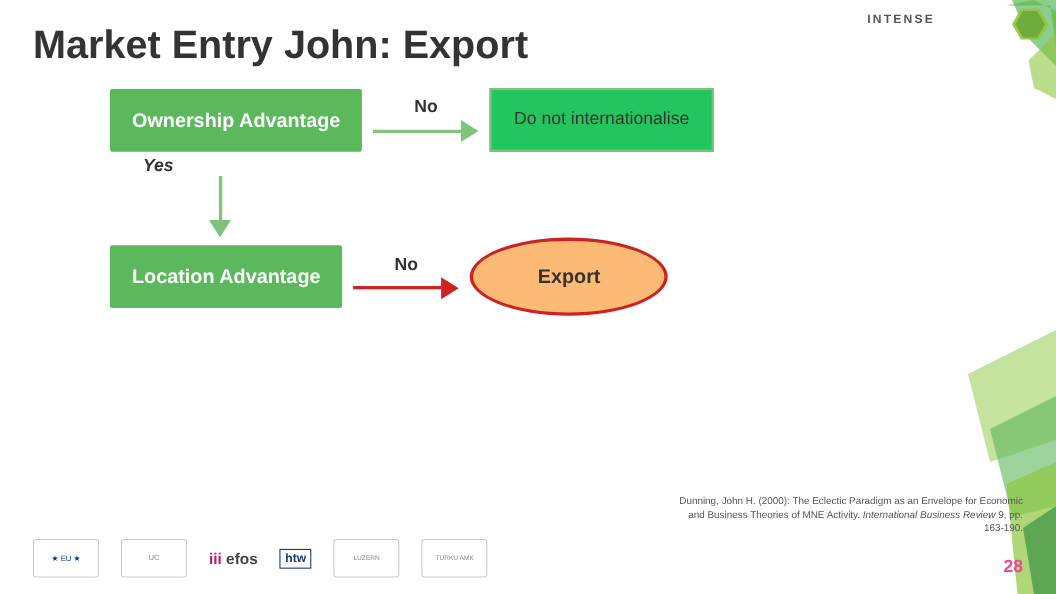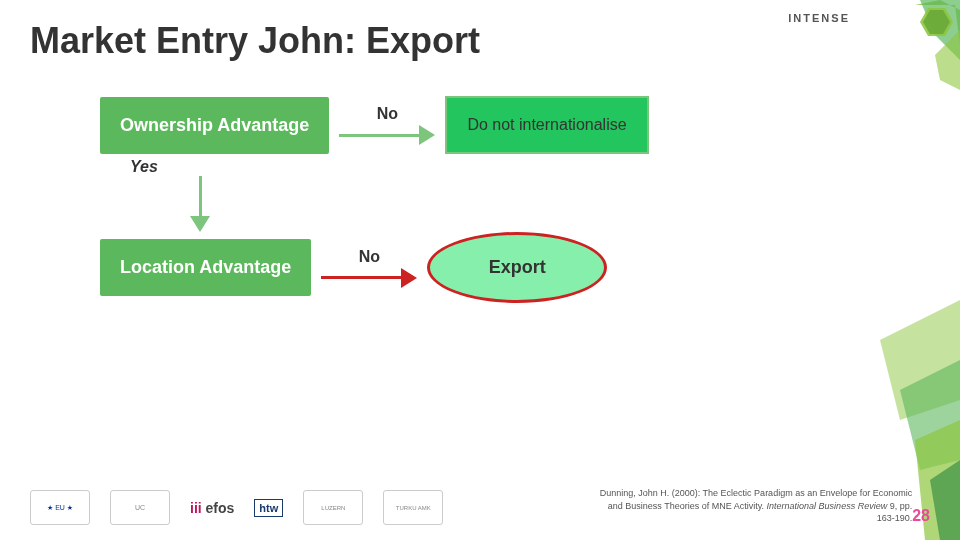--- a/index.html
+++ b/index.html
@@ -34,21 +34,21 @@
       font-size: 11px;
       font-weight: bold;
       color: #555;
       letter-spacing: 2px;
       margin-top: 2px;
     }
 
     
     .diagram {
       position: absolute;
-      top: 96px;
+      top: 80px;
       left: 100px;
       width: 700px;
     }
 
     
     .row1 {
       display: flex;
       align-items: center;
       gap: 0;
       margin-bottom: 0;
@@ -138,21 +138,21 @@
     .row2 {
       display: flex;
       align-items: center;
       gap: 0;
     }
 
     
     .oval-box {
       border: 3px solid #cc2222;
       border-radius: 50%;
-      background: #86efac;
+      background: #fdba74;
       color: #333;
       font-size: 18px;
       font-weight: bold;
       padding: 22px 40px;
       min-width: 180px;
       text-align: center;
     }
 
     
     .h-arrow-red .h-arrow-line {
@@ -200,23 +200,23 @@
     .htw-logo {
       font-size: 11px;
       font-weight: bold;
       color: #1a3a6e;
       border: 1px solid #1a3a6e;
       padding: 2px 4px;
     }
 
     .footer-right {
       display: flex;
-      flex-direction: row;
+      flex-direction: column;
       align-items: flex-end;
-      gap: 0;
+      gap: 20px;
     }
     .citation {
       font-size: 9px;
       color: #555;
       text-align: right;
       max-width: 320px;
       line-height: 1.4;
     }
     .citation em {
       font-style: italic;

